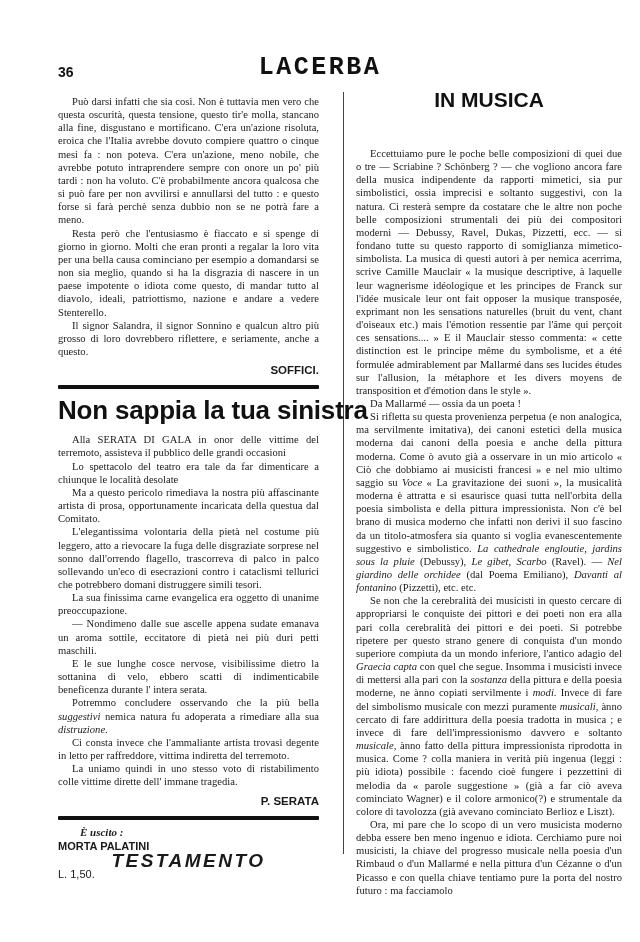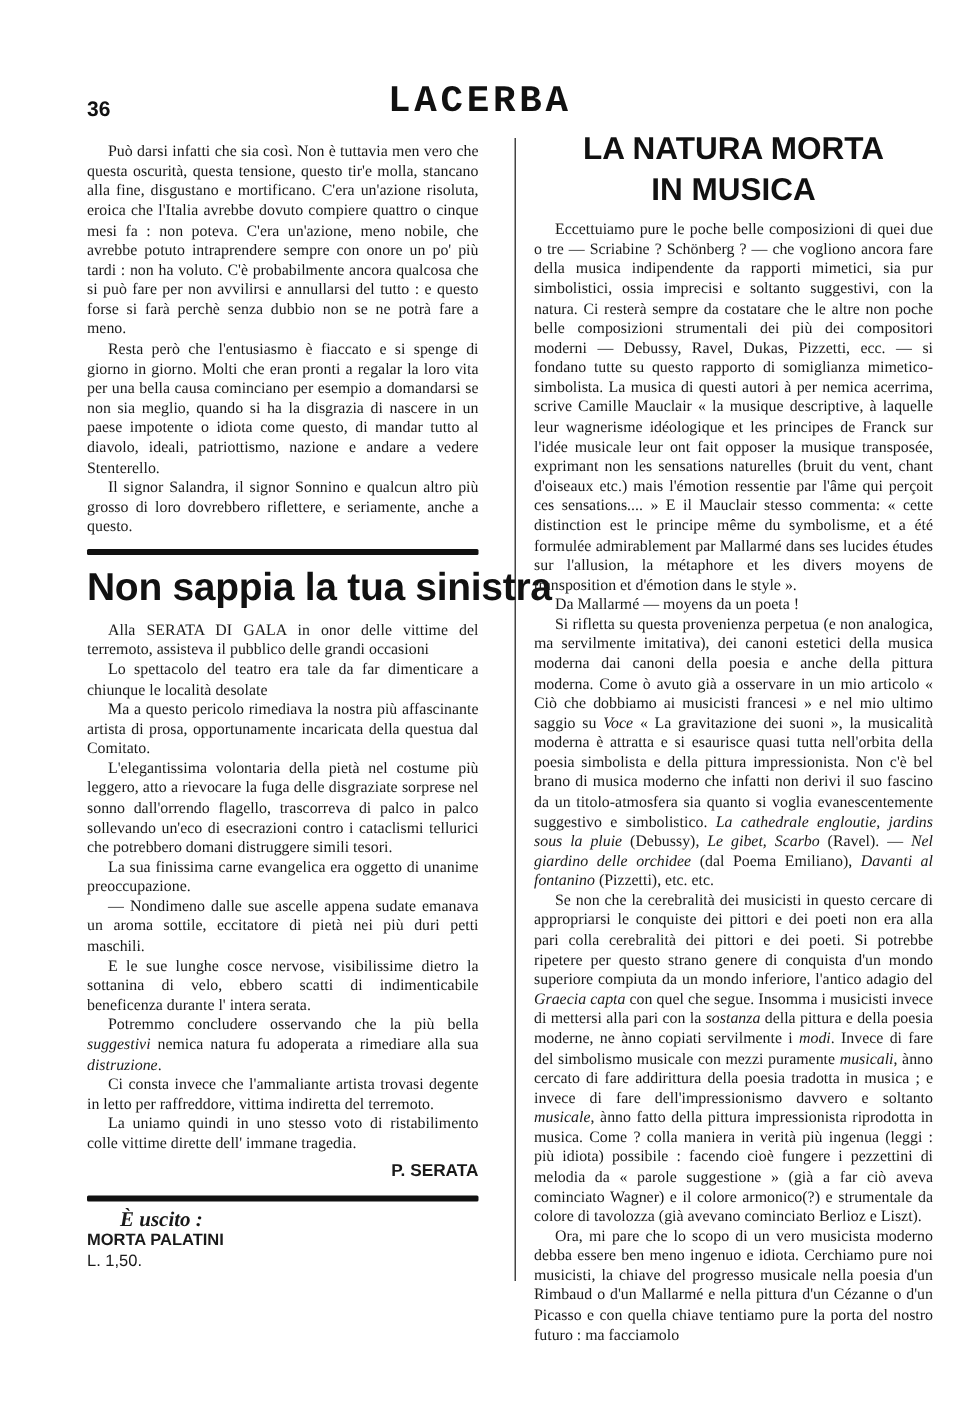--- a/index.html
+++ b/index.html
@@ -41,37 +41,38 @@
     line-height: 30px; text-align: center; letter-spacing: -0.2px; margin: 0 0 8px 0;
     color: #111; white-space: nowrap;
   }
   .right-title {
     position: absolute; left: 356px; width: 266px; top: 86px; text-align: center;
     font-family: "Liberation Sans", sans-serif; font-weight: bold; font-size: 21px;
     line-height: 27px; color: #111;
   }
   em { font-style: italic; }
   .ad { margin-top: 4px; font-family: "Liberation Sans", sans-serif; }
-  .ad-announce { font-style: italic; font-weight: bold; font-size: 14px; padding-left: 22px; font-family: "Liberation Serif", serif; }
+  .ad-announce { font-style: italic; font-weight: bold; font-size: 11px; padding-left: 22px; font-family: "Liberation Serif", serif; }
   .ad-author { font-weight: bold; font-size: 11px; margin-top: 1px; }
   .ad-title { font-style: italic; font-weight: bold; font-size: 19px; letter-spacing: 2.5px; text-align: center; margin-top: 1px; }
   .ad-price { font-weight: normal; font-size: 11px; text-align: left; margin-top: 1px; }
 </style>
 </head>
 <body>
 
 <div class="page-number">36</div>
 <div class="masthead">LACERBA</div>
 <div class="divider"></div>
 
 <div class="col left">
   <section>
     <p>Può darsi infatti che sia così. Non è tuttavia men vero che questa oscurità, questa tensione, questo tir'e molla, stancano alla fine, disgustano e mortificano. C'era un'azione risoluta, eroica che l'Italia avrebbe dovuto compiere quattro o cinque mesi fa : non poteva. C'era un'azione, meno nobile, che avrebbe potuto intraprendere sempre con onore un po' più tardi : non ha voluto. C'è probabilmente ancora qualcosa che si può fare per non avvilirsi e annullarsi del tutto : e questo forse si farà perchè senza dubbio non se ne potrà fare a meno.</p>
     <p>Resta però che l'entusiasmo è fiaccato e si spenge di giorno in giorno. Molti che eran pronti a regalar la loro vita per una bella causa cominciano per esempio a domandarsi se non sia meglio, quando si ha la disgrazia di nascere in un paese impotente o idiota come questo, di mandar tutto al diavolo, ideali, patriottismo, nazione e andare a vedere Stenterello.</p>
     <p>Il signor Salandra, il signor Sonnino e qualcun altro più grosso di loro dovrebbero riflettere, e seriamente, anche a questo.</p>
+    <div class="signature">SOFFICI.</div>
   </section>
 
   <div class="rule"></div>
 
   <section>
     <h2 class="headline">Non sappia la tua sinistra</h2>
     <p><span>Alla </span><span>SERATA DI GALA</span><span> in onor delle vittime del terremoto, assisteva il pubblico delle grandi occasioni</span></p>
     <p>Lo spettacolo del teatro era tale da far dimenticare a chiunque le località desolate</p>
     <p>Ma a questo pericolo rimediava la nostra più affascinante artista di prosa, opportunamente incaricata della questua dal Comitato.</p>
     <p>L'elegantissima volontaria della pietà nel costume più leggero, atto a rievocare la fuga delle disgraziate sorprese nel sonno dall'orrendo flagello, trascorreva di palco in palco sollevando un'eco di esecrazioni contro i cataclismi tellurici che potrebbero domani distruggere simili tesori.</p>
@@ -82,28 +83,28 @@
     <p>Ci consta invece che l'ammaliante artista trovasi degente in letto per raffreddore, vittima indiretta del terremoto.</p>
     <p>La uniamo quindi in uno stesso voto di ristabilimento colle vittime dirette dell' immane tragedia.</p>
     <div class="signature">P. SERATA</div>
   </section>
 
   <div class="rule"></div>
 
   <section class="ad">
     <div class="ad-announce">È uscito :</div>
     <div class="ad-author">MORTA PALATINI</div>
+    <div class="ad-title">TESTAMENTO</div>
     <div class="ad-price">L. 1,50.</div>
   </section>
 </div>
 
 <div class="right-title">
-  <div>LA NATURA MORTA</div>
   <div>IN MUSICA</div>
 </div>
 
 <div class="col right">
   <p>Eccettuiamo pure le poche belle composizioni di quei due o tre — Scriabine ? Schönberg ? — che vogliono ancora fare della musica indipendente da rapporti mimetici, sia pur simbolistici, ossia imprecisi e soltanto suggestivi, con la natura. Ci resterà sempre da costatare che le altre non poche belle composizioni strumentali dei più dei compositori moderni — Debussy, Ravel, Dukas, Pizzetti, ecc. — si fondano tutte su questo rapporto di somiglianza mimetico-simbolista. La musica di questi autori à per nemica acerrima, scrive Camille Mauclair « la musique descriptive, à laquelle leur wagnerisme idéologique et les principes de Franck sur l'idée musicale leur ont fait opposer la musique transposée, exprimant non les sensations naturelles (bruit du vent, chant d'oiseaux etc.) mais l'émotion ressentie par l'âme qui perçoit ces sensations.... » E il Mauclair stesso commenta: « cette distinction est le principe même du symbolisme, et a été formulée admirablement par Mallarmé dans ses lucides études sur l'allusion, la métaphore et les divers moyens de transposition et d'émotion dans le style ».</p>
-  <p>Da Mallarmé — moyens da un poeta !</p>
+  <p>Da Mallarmé — ossia da un poeta !</p>
   <p><span>Si rifletta su questa provenienza perpetua (e non analogica, ma servilmente imitativa), dei canoni estetici della musica moderna dai canoni della poesia e anche della pittura moderna. Come ò avuto già a osservare in un mio articolo « Ciò che dobbiamo ai musicisti francesi » e nel mio ultimo saggio su </span><em>Voce</em><span> « La gravitazione dei suoni », la musicalità moderna è attratta e si esaurisce quasi tutta nell'orbita della poesia simbolista e della pittura impressionista. Non c'è bel brano di musica moderno che infatti non derivi il suo fascino da un titolo-atmosfera sia quanto si voglia evanescentemente suggestivo e simbolistico. </span><em>La cathedrale engloutie, jardins sous la pluie</em><span> (Debussy), </span><em>Le gibet, Scarbo</em><span> (Ravel). — </span><em>Nel giardino delle orchidee</em><span> (dal Poema Emiliano), </span><em>Davanti al fontanino</em><span> (Pizzetti), etc. etc.</span></p>
   <p><span>Se non che la cerebralità dei musicisti in questo cercare di appropriarsi le conquiste dei pittori e dei poeti non era alla pari colla cerebralità dei pittori e dei poeti. Si potrebbe ripetere per questo strano genere di conquista d'un mondo superiore compiuta da un mondo inferiore, l'antico adagio del </span><em>Graecia capta</em><span> con quel che segue. Insomma i musicisti invece di mettersi alla pari con la </span><em>sostanza</em><span> della pittura e della poesia moderne, ne ànno copiati servilmente i </span><em>modi</em><span>. Invece di fare del simbolismo musicale con mezzi puramente </span><em>musicali</em><span>, ànno cercato di fare addirittura della poesia tradotta in musica ; e invece di fare dell'impressionismo davvero e soltanto </span><em>musicale</em><span>, ànno fatto della pittura impressionista riprodotta in musica. Come ? colla maniera in verità più ingenua (leggi : più idiota) possibile : facendo cioè fungere i pezzettini di melodia da « parole suggestione » (già a far ciò aveva cominciato Wagner) e il colore armonico(?) e strumentale da colore di tavolozza (già avevano cominciato Berlioz e Liszt).</span></p>
   <p>Ora, mi pare che lo scopo di un vero musicista moderno debba essere ben meno ingenuo e idiota. Cerchiamo pure noi musicisti, la chiave del progresso musicale nella poesia d'un Rimbaud o d'un Mallarmé e nella pittura d'un Cézanne o d'un Picasso e con quella chiave tentiamo pure la porta del nostro futuro : ma facciamolo</p>
 </div>
 
 </body></html>

